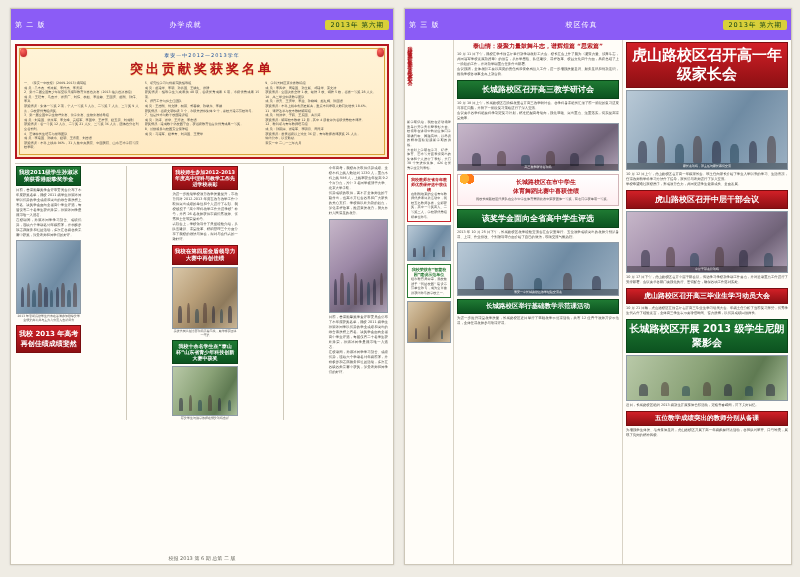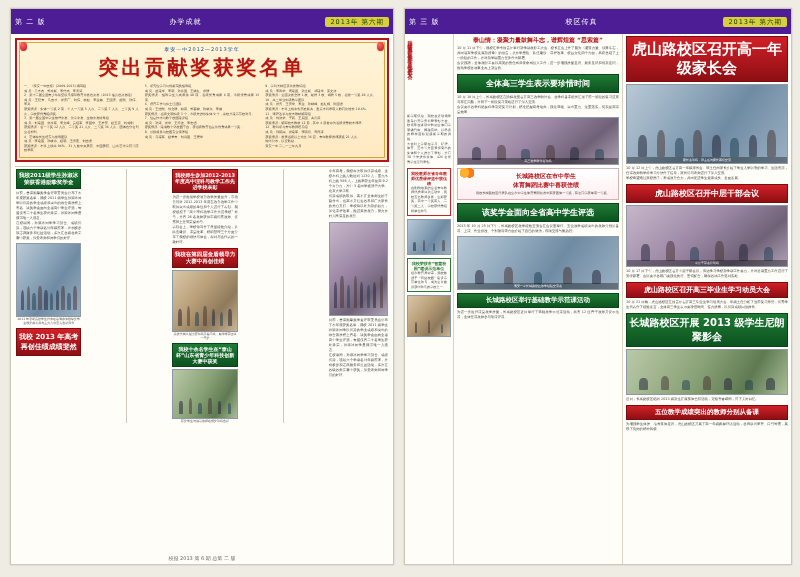--- a/index.html
+++ b/index.html
@@ -2,21 +2,21 @@
 <html><head>
 <meta charset="utf-8">
 <style>
   html,body{margin:0;padding:0;background:#f2efe9;}
   body{width:800px;height:577px;overflow:hidden;font-family:"DejaVu Sans","Liberation Sans",sans-serif;}
   .page{position:relative;width:800px;height:577px;background:#efece4;}
   .sheet{position:absolute;top:8px;bottom:12px;background:#fffdf8;border:1px solid #cdc7b8;box-shadow:0 0 2px rgba(0,0,0,.15);overflow:hidden;}
   .sheet.left{left:10px;width:382px;}
   .sheet.right{left:404px;width:386px;}
   
-  .hdr{height:25px;background:#4c1d95;color:#fff;display:flex;align-items:center;justify-content:space-between;padding:0 4px;font-size:7px;letter-spacing:1px;}
+  .hdr{height:31px;background:#8b5cf6;color:#fff;display:flex;align-items:center;justify-content:space-between;padding:0 4px;font-size:7px;letter-spacing:1px;}
   .hdr .mid{display:flex;gap:14px;align-items:center;}
   .hdr .pill{background:#d8cf3a;color:#0a3a12;padding:0 5px;border-radius:2px;font-size:6.5px;line-height:10px;}
   .body{display:flex;height:calc(100% - 13px);}
   
   .tx{font-size:3.2px;line-height:4.6px;color:#4a4a46;text-align:justify;overflow:hidden;word-break:break-all;}
   .tx2{font-size:3.4px;line-height:5px;color:#44443f;text-align:justify;word-break:break-all;}
   
   .banner{position:relative;color:#fff;text-align:center;font-weight:bold;overflow:hidden;}
   .banner .t{position:relative;z-index:2;}
   .bn-green{background:linear-gradient(#1f7a33,#0c5320);border:1px solid #0a4519;}
@@ -31,21 +31,21 @@
   .photo .cap{position:absolute;left:0;right:0;bottom:0;font-size:3px;color:#fff;background:rgba(0,0,0,.35);padding:1px 2px;z-index:3;text-align:center;}
   .photo .people{position:absolute;left:4%;right:4%;bottom:8%;height:40%;z-index:2;display:flex;align-items:flex-end;justify-content:space-around;}
   .photo .people i{display:block;width:6%;height:70%;background:rgba(40,40,60,.55);border-radius:40% 40% 10% 10%;}
   .photo .people i:nth-child(2n){height:85%;background:rgba(70,50,50,.5);}
   .photo .people i:nth-child(3n){height:60%;background:rgba(30,60,80,.5);}
   
   .award{margin:4px;border:2px solid #b5161d;background:linear-gradient(#fff4d8,#ffe9c2);position:relative;}
   .award-in{border:1px solid #d7a33a;margin:2px;padding:3px 4px 4px;}
   .award-title{text-align:center;color:#b5161d;font-weight:bold;}
   .award-sub{text-align:center;color:#1d4f9a;font-size:5px;letter-spacing:1px;margin-bottom:2px;}
-  .award-big{font-size:20px;letter-spacing:3px;text-shadow:0 1px 0 #ffd98a;}
+  .award-big{font-size:13px;letter-spacing:3px;text-shadow:0 1px 0 #ffd98a;}
   .award-cols{display:flex;gap:6px;margin-top:3px;}
   .award-cols>div{flex:1;}
   .lanterns{position:absolute;top:2px;left:3px;right:3px;display:flex;justify-content:space-between;}
   .lant{width:7px;height:9px;background:radial-gradient(circle at 35% 30%,#ff6a60,#b5161d);border-radius:50%/45%;box-shadow:0 0 2px #ff9a8a;}
   
   .sidecol{width:44px;border-right:1px solid #d9d3c6;padding:2px;}
   .ttlv{writing-mode:vertical-rl;text-orientation:upright;font-weight:bold;letter-spacing:2px;}
   .box-red{border:1px solid #c9222a;}
   .box-green{border:1px solid #2a7a38;}
   .sec{padding:2px 3px;}
@@ -265,21 +265,21 @@
             </div>
         </div>
       </div>
 
       <div style="flex:1;padding:2px 3px;border-right:1px solid #d9d3c6;">
         <div style="font-size:6px;font-weight:bold;color:#b5161d;text-align:center;line-height:8px;">泰山情：凝聚力量鼓舞斗志，谱辉煌篇 “思索篇”</div>
         <div class="tx2" style="margin-top:2px;white-space:pre-line">10 月 11 日下午，我校在学术报告厅举行新学期教职工大会。校长在会上作了题为《凝聚力量、鼓舞斗志，共同谱写学校发展新篇章》的报告，从办学思想、队伍建设、课程改革、校园文化四个方面，系统总结了上一阶段的工作，并对新学期重点任务作出部署。
 会议强调，全体教职工要以高度的责任感和使命感投入工作，进一步增强质量意识、服务意识和创新意识，推动学校各项事业再上新台阶。</div>
 
         <div class="banner bn-green" style="font-size:8px;padding:3px 1px;margin-top:3px;">
-          <span class="t">全体高三学生表示要珍惜时间</span>
+          <span class="t">长城路校区召开高三教学研讨会</span>
         </div>
         <div class="tx2" style="margin-top:2px;white-space:pre-line">10 月 18 日上午，长城路校区在阶梯教室召开高三教学研讨会。各学科备课组长汇报了前一阶段的复习进度与存在问题，并就下一阶段复习策略进行了深入交流。
 会议要求各学科组要科学制定复习计划，精准把握高考动向，强化基础、突出重点、注重落实，切实提高课堂效率。</div>
         <div class="photo room" style="height:46px;margin-top:2px;">
           <div class="people">
               <i></i>
               <i></i>
               <i></i>
               <i></i>
               <i></i>

